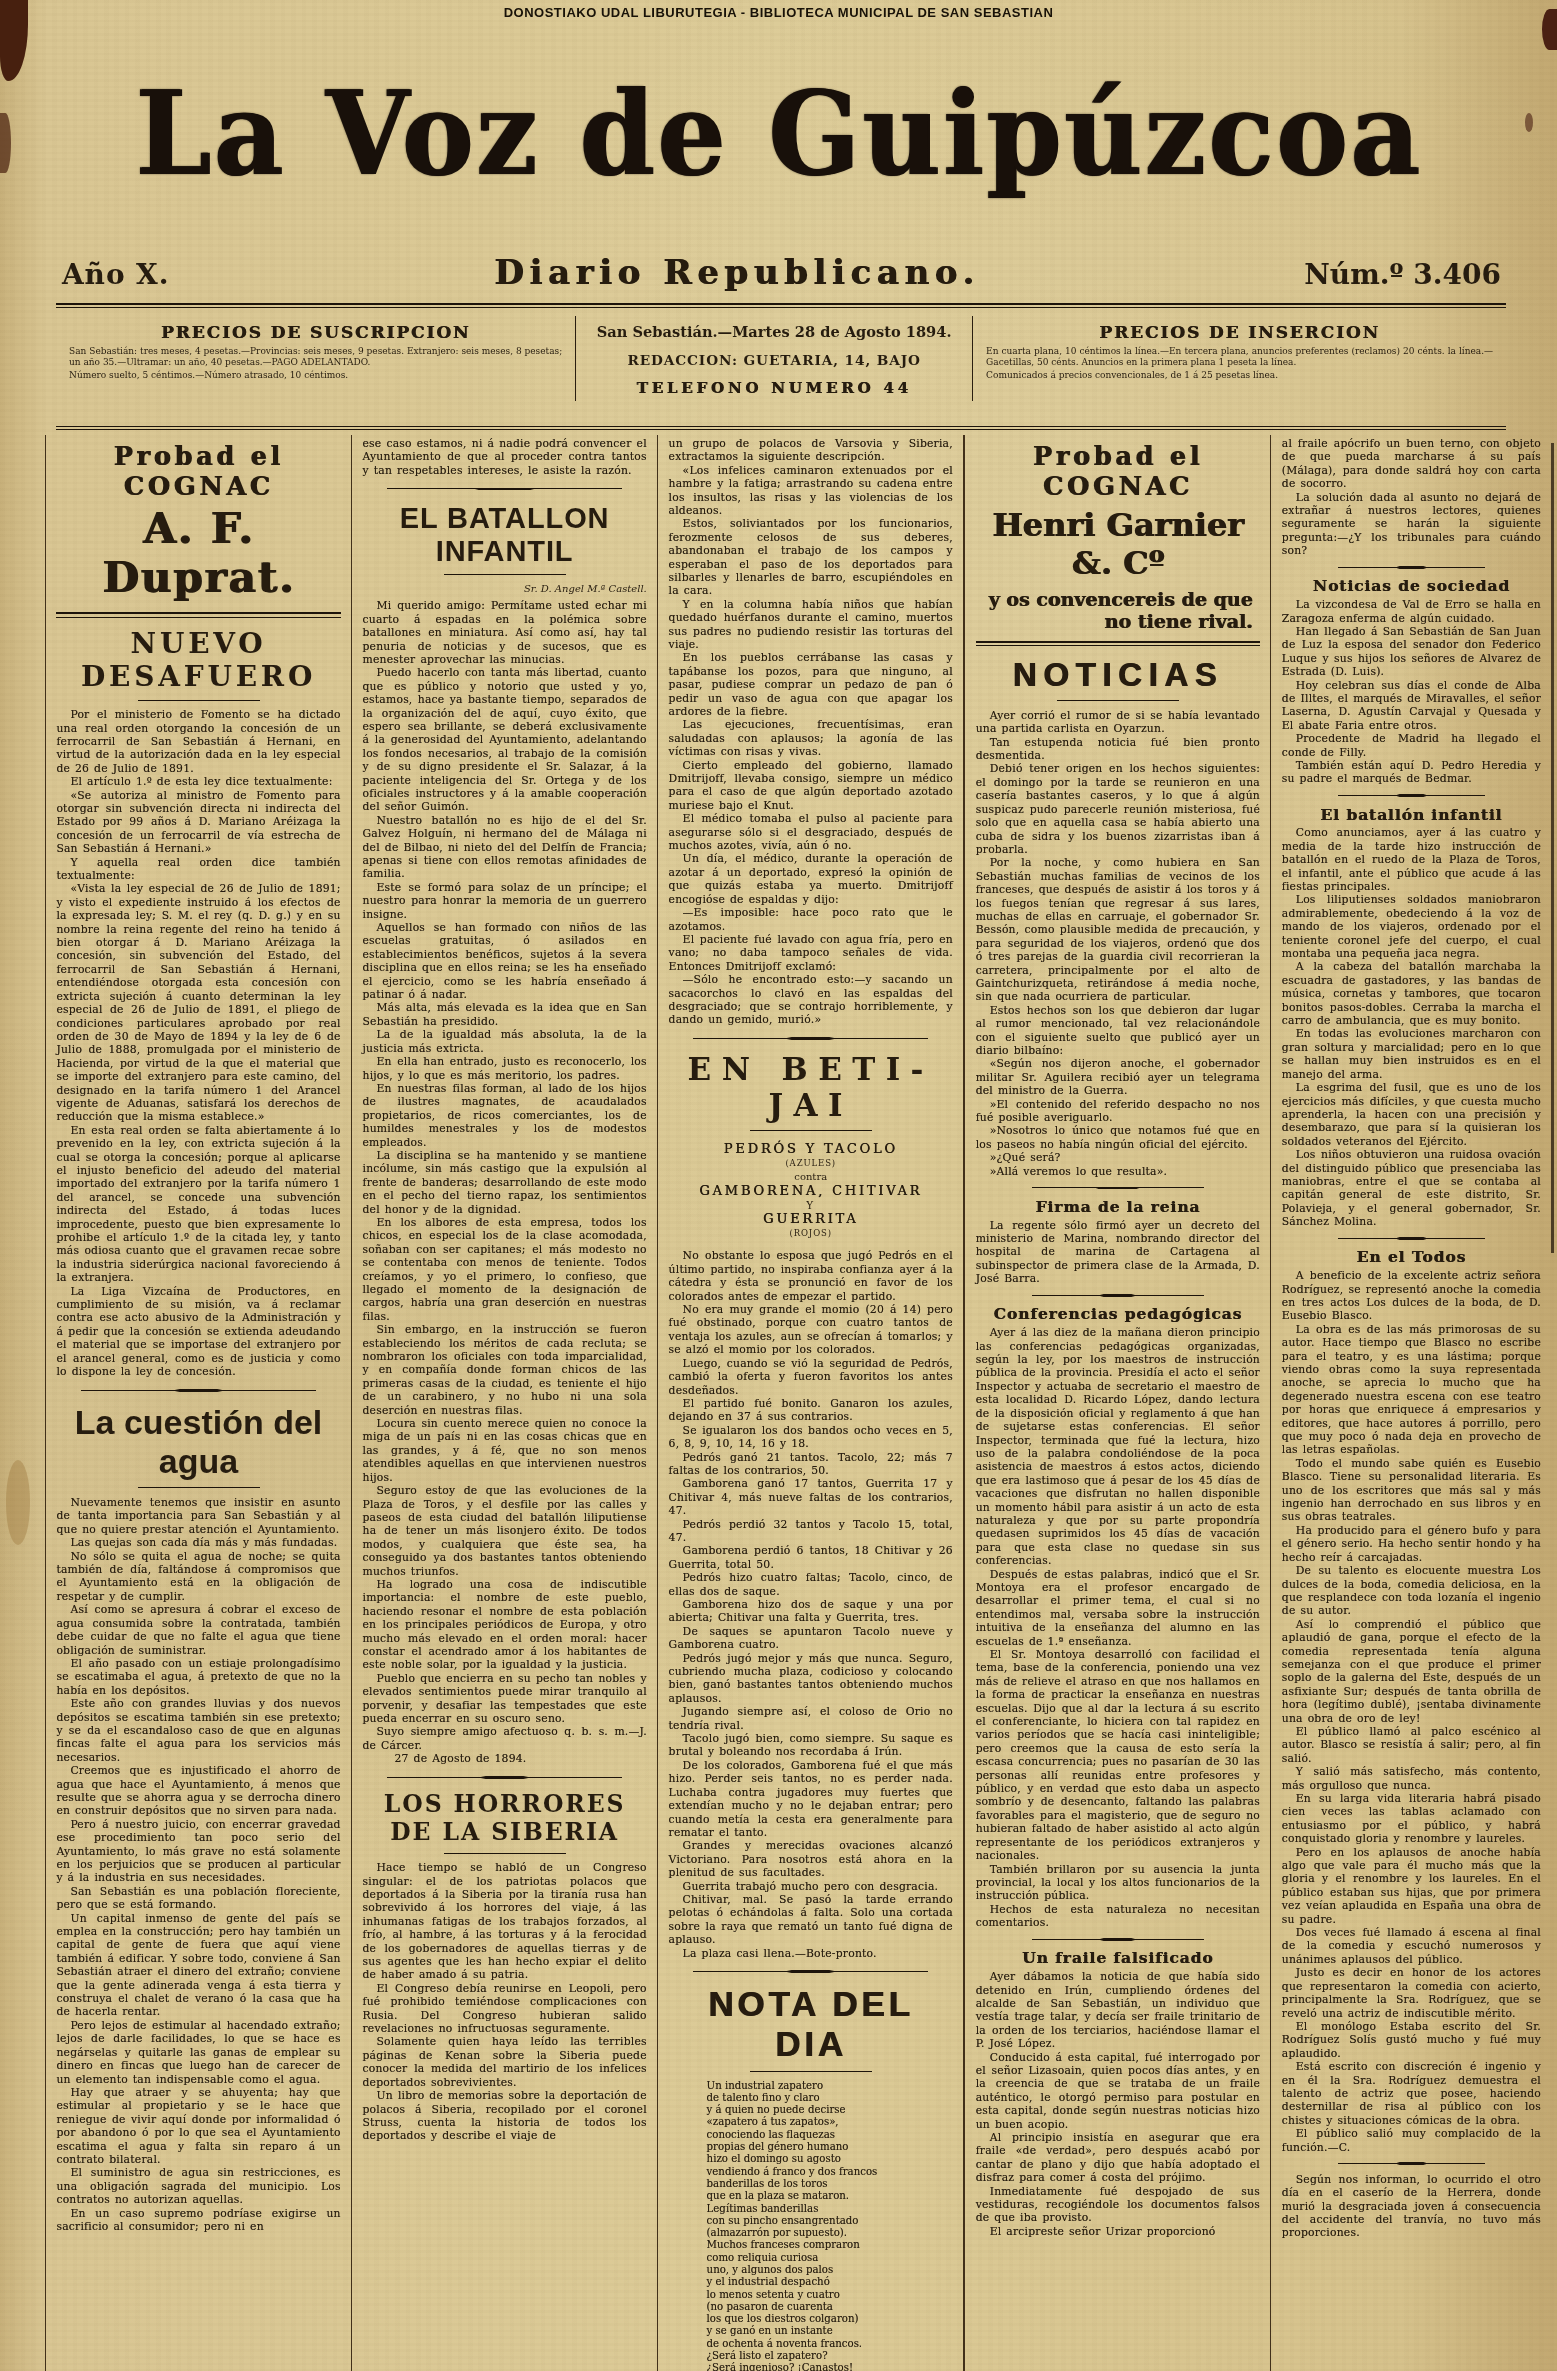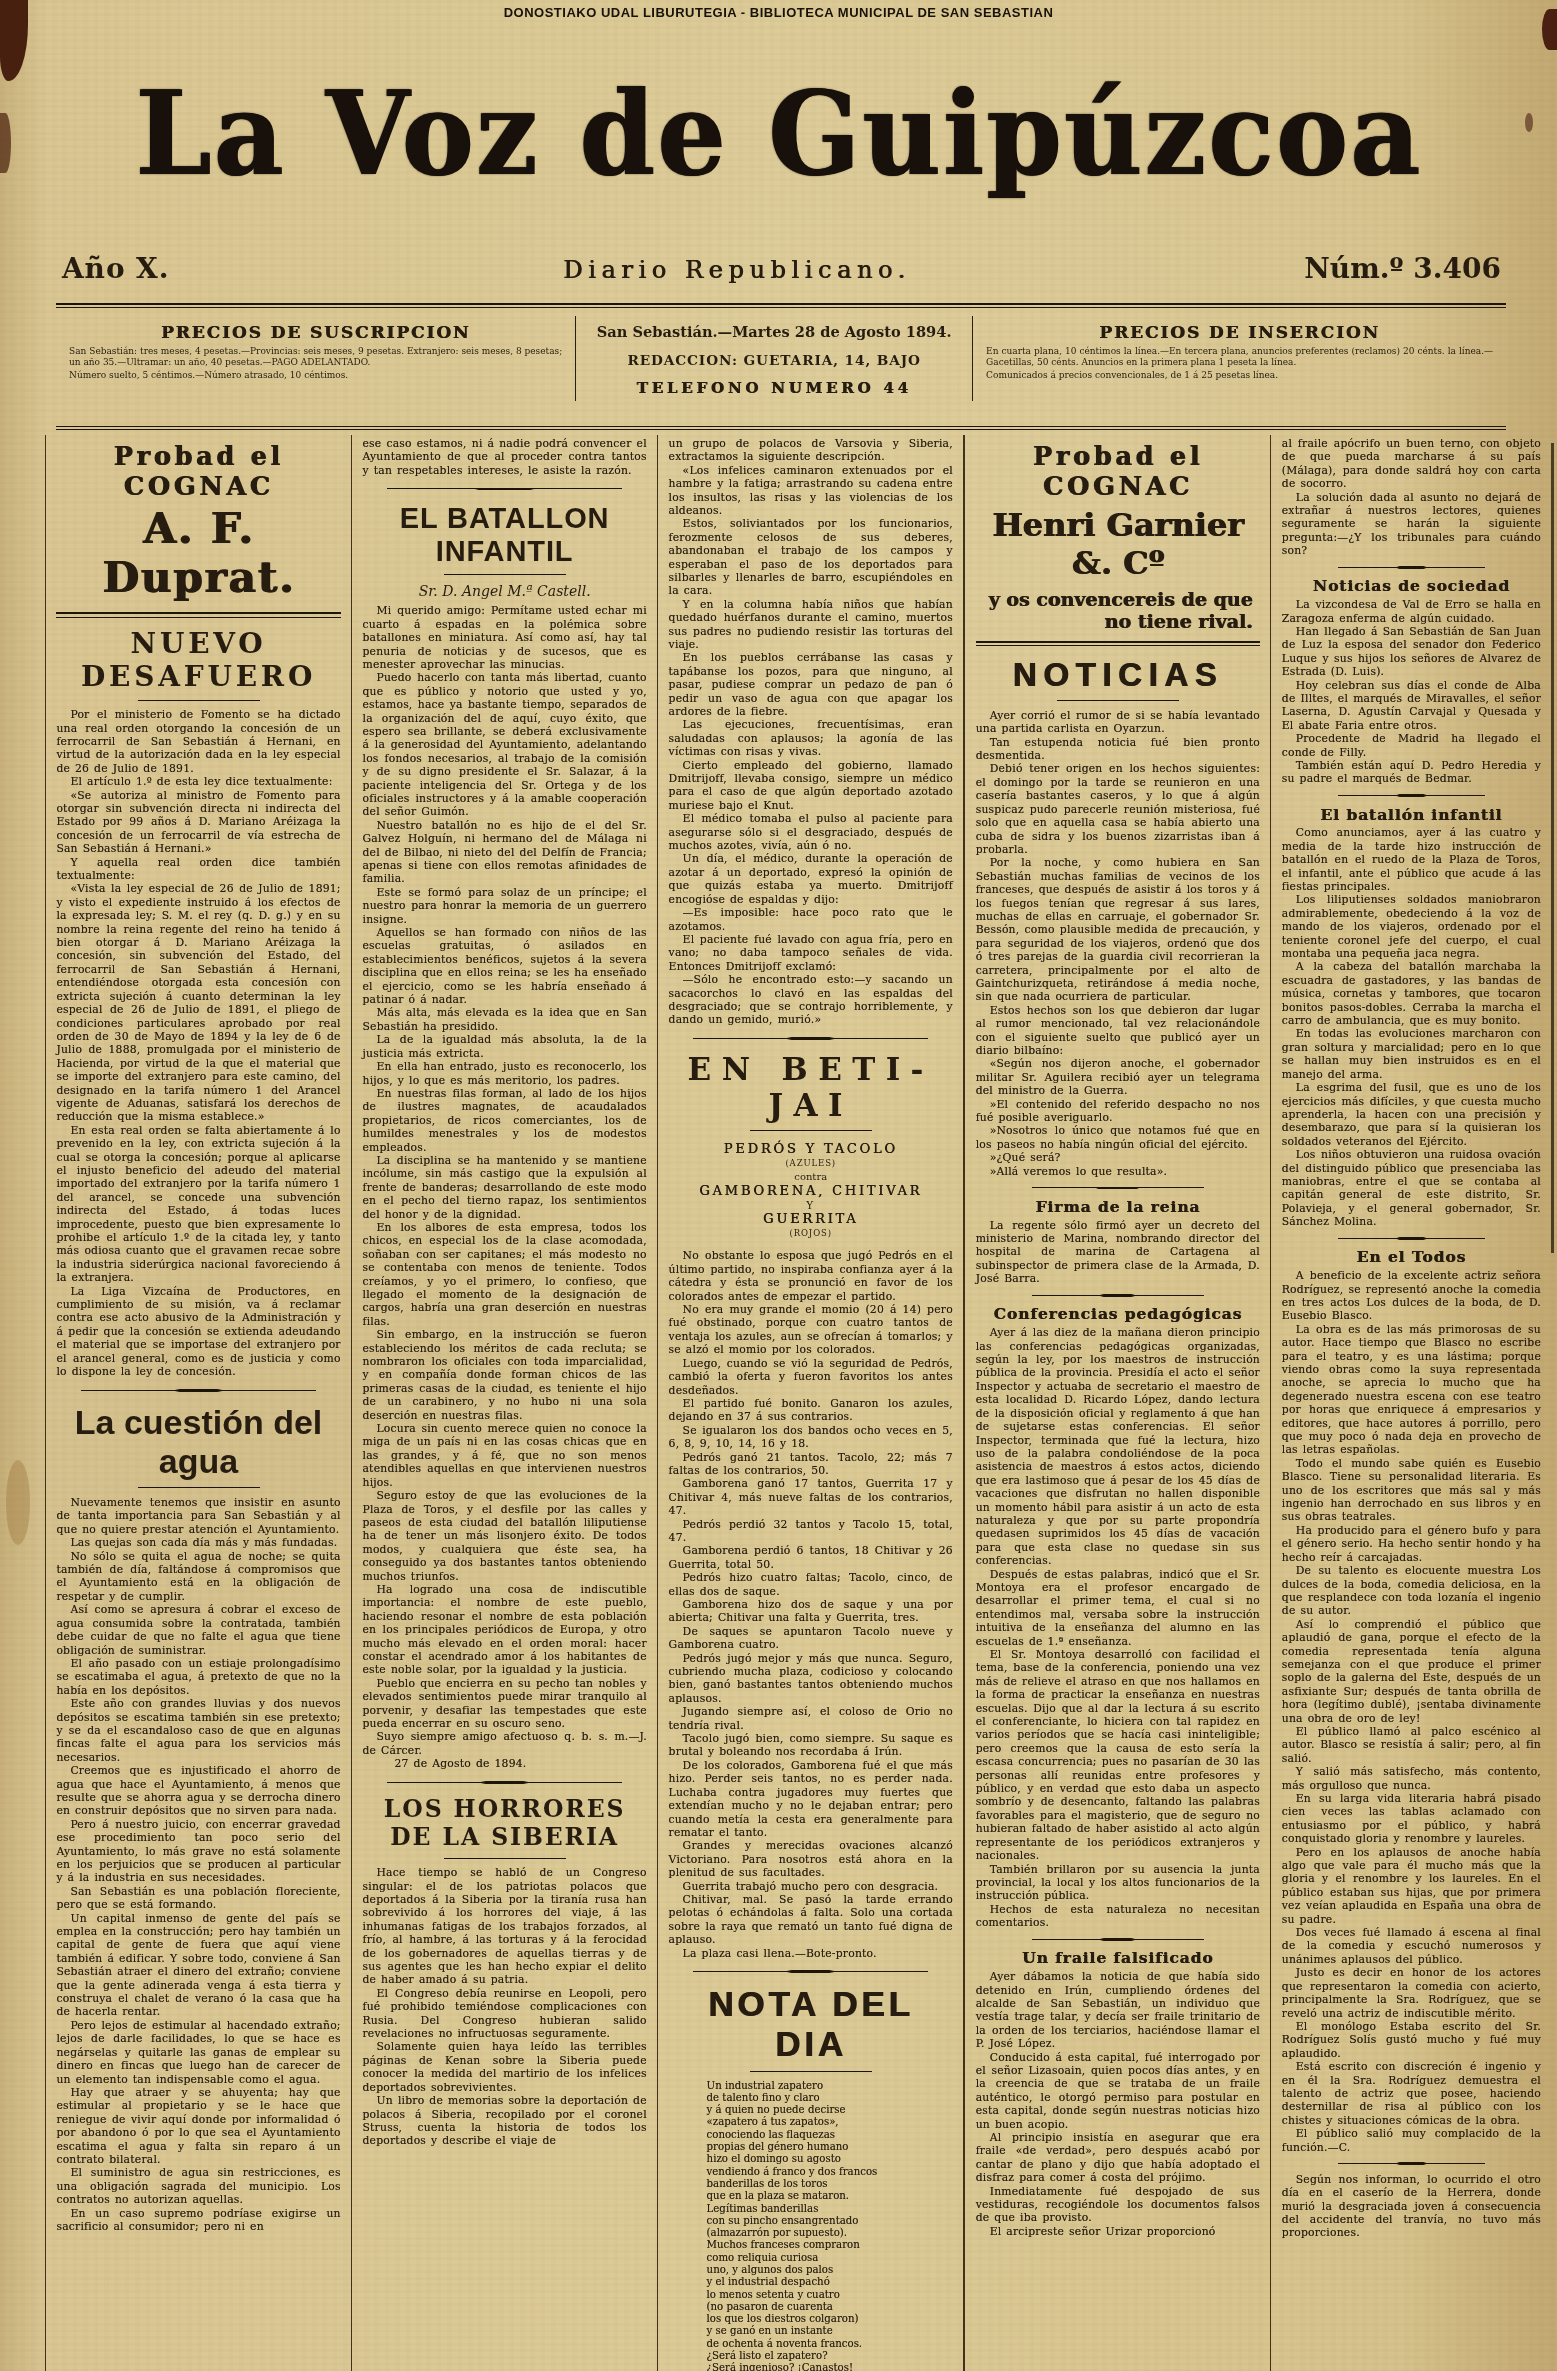--- a/index.html
+++ b/index.html
@@ -27,21 +27,21 @@
     font-family:"Liberation Sans",sans-serif;font-size:13px;font-weight:700;letter-spacing:0.5px;color:#181208}
 
   .masthead{position:absolute;top:49px;left:0;width:100%;text-align:center}
   .masthead .title{
     font-family:"DejaVu Serif",serif;font-weight:700;font-size:107px;line-height:169px;
     letter-spacing:2.8px;color:#18100a;transform:scaleY(1.08);
     text-shadow:1.9px 0 0 #18100a, 0 0 1.9px rgba(24,16,10,.6);
   }
   .nameplate-row{position:absolute;top:252px;left:62px;right:56px;display:flex;align-items:baseline;justify-content:space-between}
   .edition{font-size:28px;font-weight:700;letter-spacing:0.9px}
-  .subtitle{font-size:24px;font-weight:400;letter-spacing:5.6px;text-shadow:0.9px 0 0 currentColor}
+  .subtitle{font-size:34px;font-weight:700;letter-spacing:5.6px;text-shadow:0.9px 0 0 currentColor}
   .issue{font-size:28px;font-weight:700}
   .rule-a{position:absolute;top:303px;left:56px;right:51px;border-top:2.8px solid #1d140b;border-bottom:0.9px solid #1d140b;height:1.9px}
 
   .infoband{position:absolute;top:316px;left:56px;right:51px;display:flex;align-items:stretch}
   .infoband .cell{padding:5.6px 13px 3.8px}
   .infoband .c1{width:36%;border-right:0.9px solid #2a1e10}
   .infoband .c2{width:27%;text-align:center;border-right:0.9px solid #2a1e10}
   .infoband .c3{width:37%}
   .box-title{font-size:17px;font-weight:700;letter-spacing:1.9px;text-align:center;margin-bottom:4.7px;text-shadow:0.6px 0 0 currentColor}
   .box-lines{font-size:9px;line-height:11px;text-align:justify}
@@ -78,21 +78,21 @@
   .hd::after{content:"";position:absolute;bottom:3.8px;left:50%;transform:translateX(-50%);width:122px;border-top:1.9px solid #1d140b}
   .b-hdes{font-weight:700;font-size:28px;letter-spacing:3.8px;font-family:"DejaVu Serif",serif}
   .b-hagua{font-weight:700;font-size:34px;font-family:"Liberation Sans",sans-serif}
   .b-hbat{font-weight:700;font-size:29px;letter-spacing:0.9px;font-family:"Liberation Sans",sans-serif}
   .b-hhor{font-weight:700;font-size:23.5px;letter-spacing:1.9px;font-family:"DejaVu Serif",serif}
   .b-hbet{font-weight:700;font-size:31px;letter-spacing:10.4px;font-family:"DejaVu Serif",serif}
   .b-hnota{font-weight:700;font-size:35px;letter-spacing:3.8px;font-family:"Liberation Sans",sans-serif;text-shadow:0.9px 0 0 currentColor}
   .b-hnot{font-weight:700;font-size:33px;letter-spacing:6.6px;font-family:"Liberation Sans",sans-serif;text-shadow:0.9px 0 0 currentColor}
 
   .b-sub{font-weight:700;font-size:15.5px;text-align:center;letter-spacing:0.9px;margin:1.9px 0 2.8px;text-shadow:0.5px 0 0 currentColor}
-  .b-byline{font-style:italic;font-size:14px;text-align:center;margin:1.9px 0 5.6px}
+  .b-byline{font-style:italic;font-size:10px;text-align:right;margin:1.9px 0 5.6px}
 
   .b-rule,.b-rulesm{position:relative;height:6.6px;margin:8.5px 24.5px 7.5px}
   .b-rulesm{margin:6.6px 56px 5.6px}
   .b-rule::before,.b-rulesm::before{content:"";position:absolute;left:0;right:0;top:2.8px;border-top:0.9px solid #1d140b}
   .b-rule::after,.b-rulesm::after{content:"";position:absolute;left:26%;right:26%;top:0.9px;height:4.7px;
     background:radial-gradient(ellipse 50% 50% at 50% 50%,#1d140b 52%,rgba(29,20,11,0) 58%)}
 
   .b-cast{text-align:center;margin:7.5px 0 9.4px;line-height:14px}
   .cast-lg{font-size:13px;letter-spacing:2.8px;text-shadow:0.4px 0 0 currentColor}
   .cast-md{font-size:10.4px;letter-spacing:1.9px}

